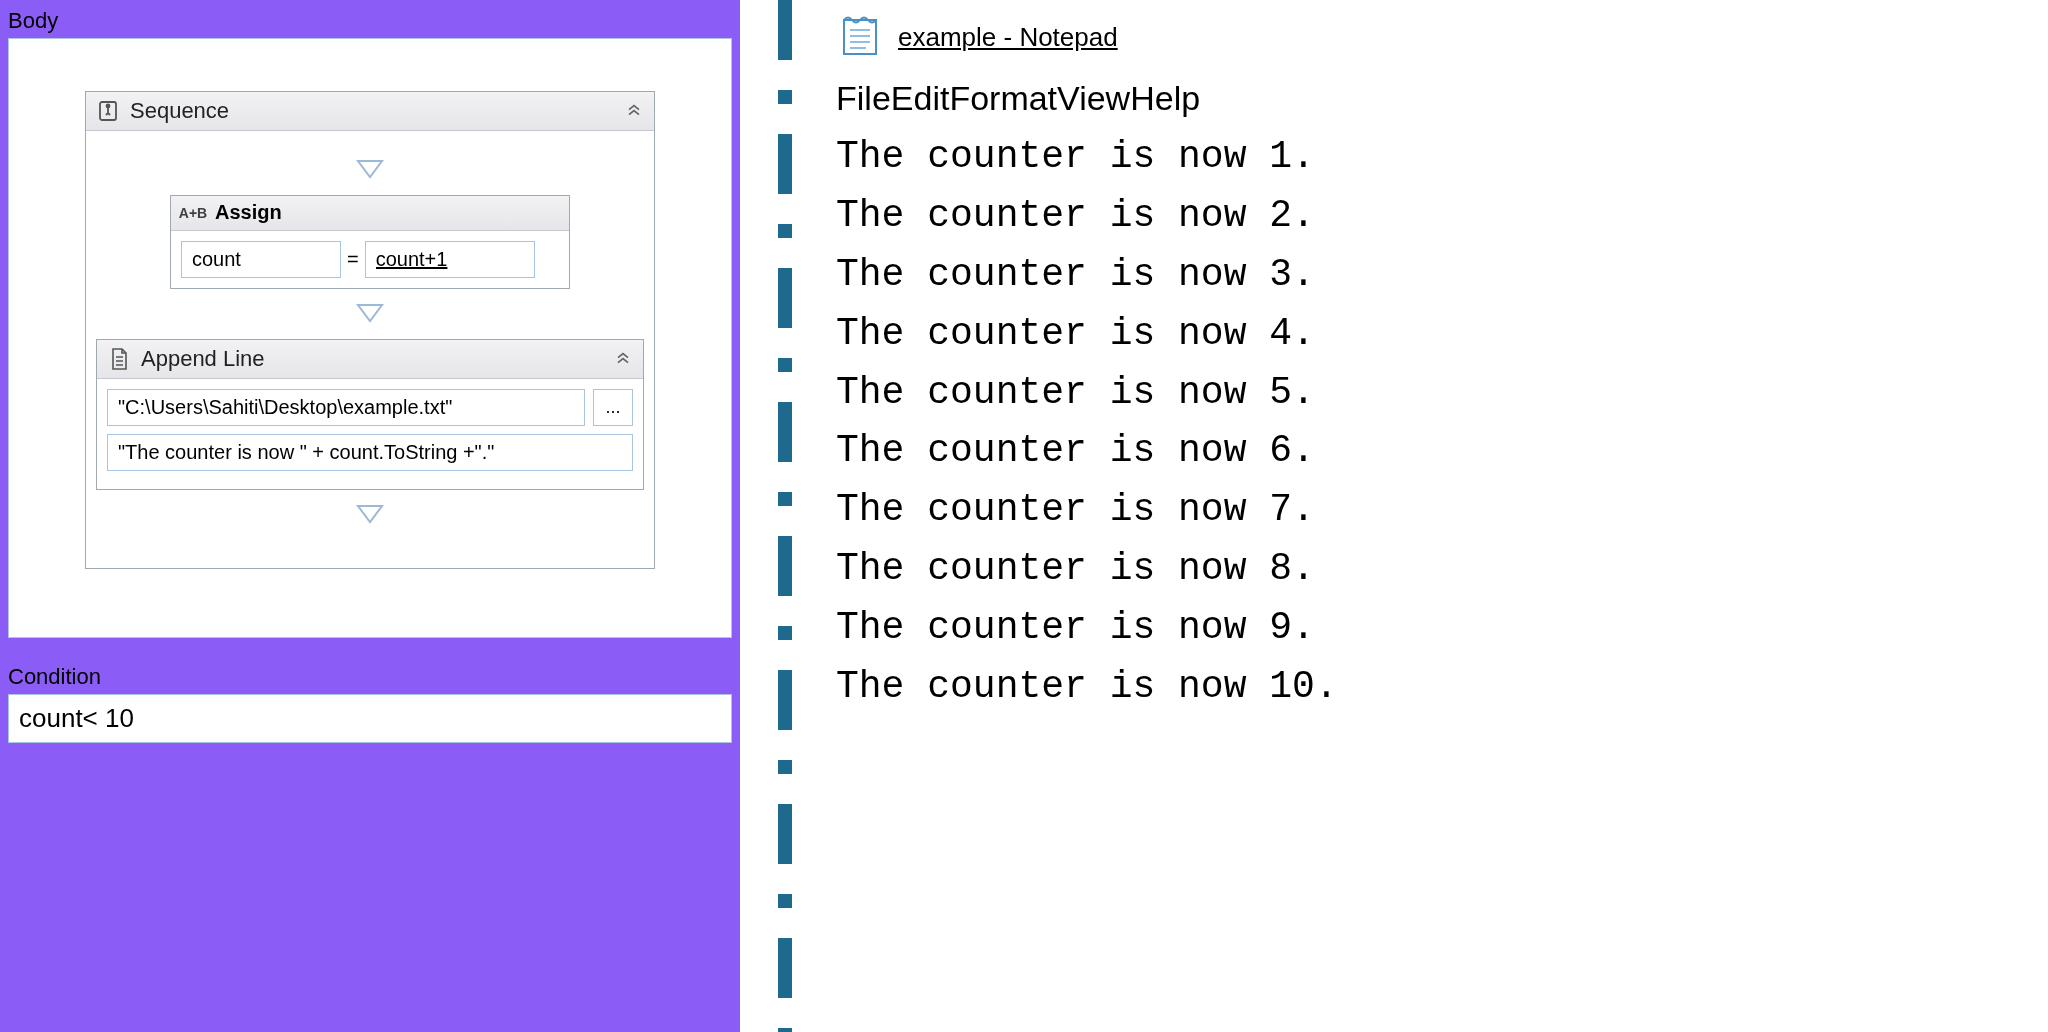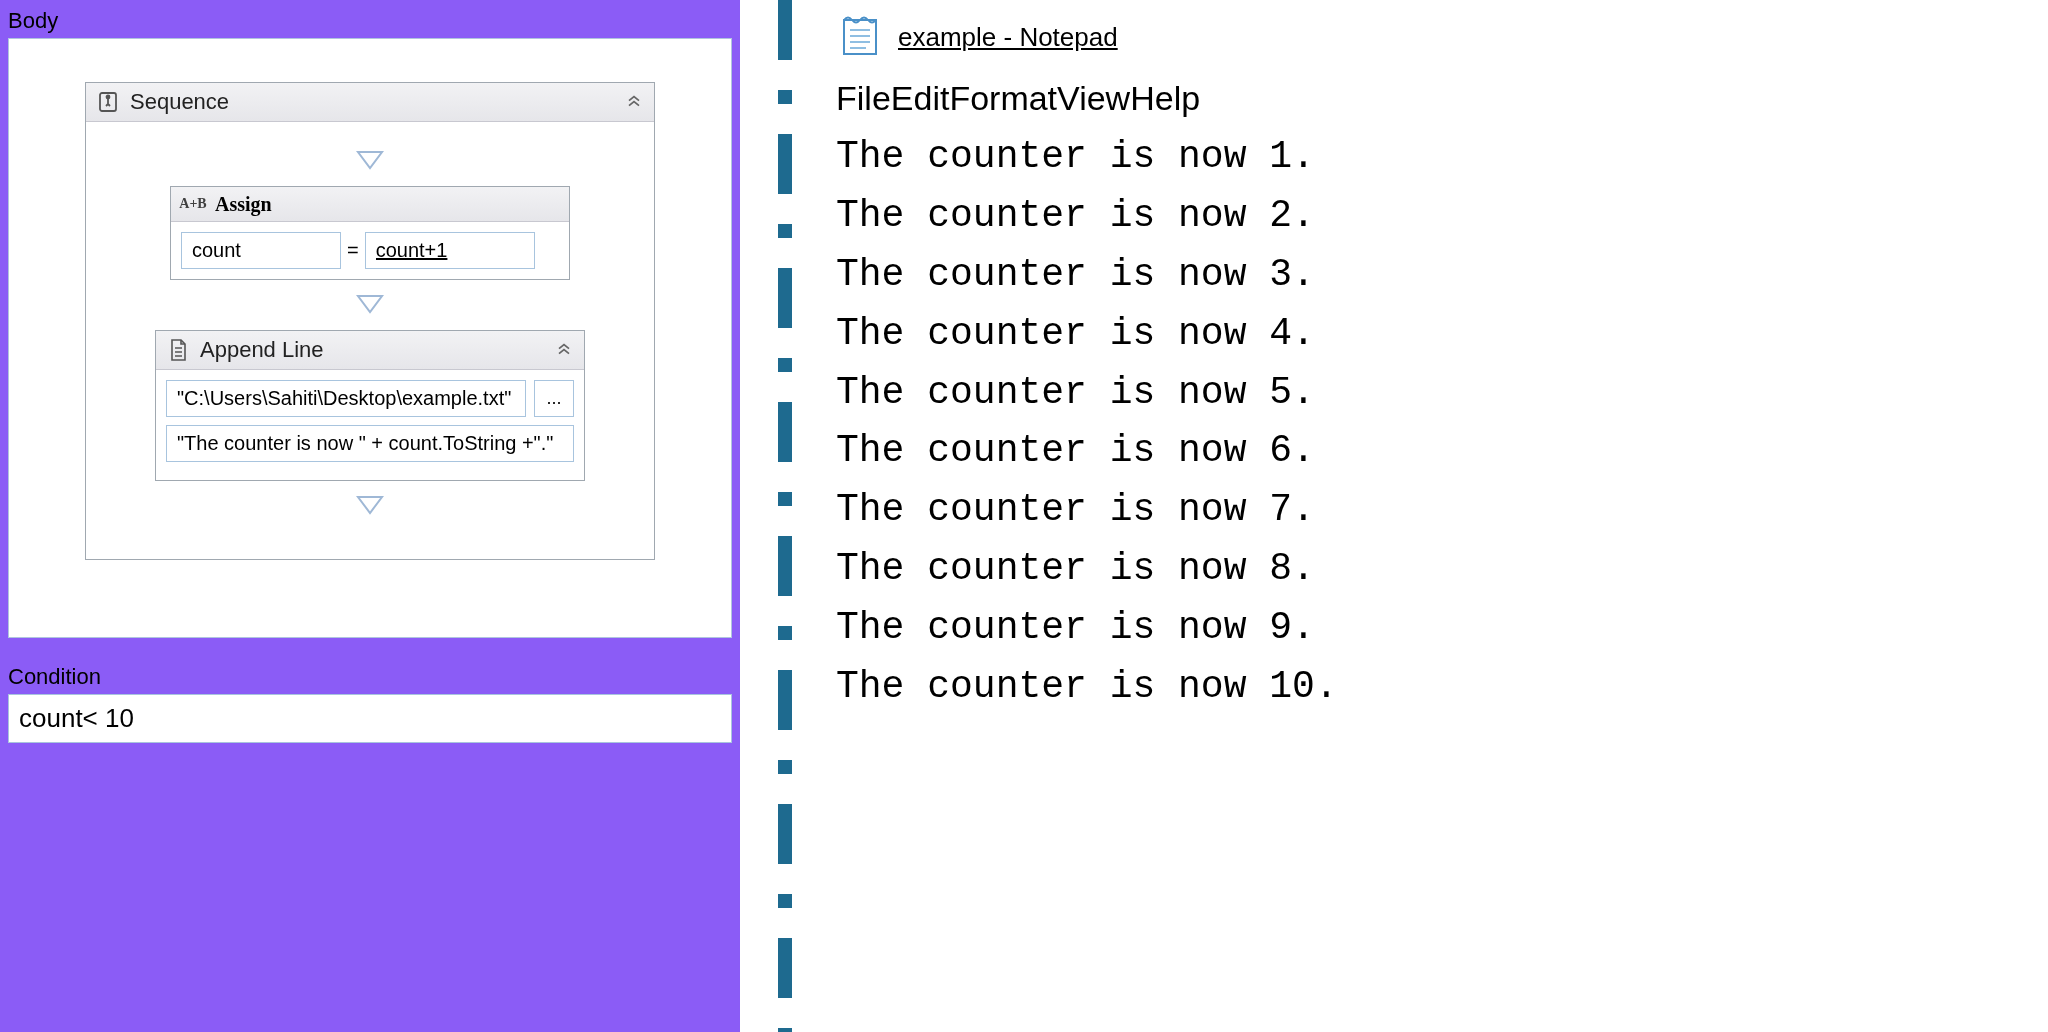--- a/index.html
+++ b/index.html
@@ -35,21 +35,21 @@
     .body-box {
       border: 1px solid #b0c4de;
       background: #fff;
       padding: 40px 70px 40px 70px;
       min-height: 600px;
     }
     .sequence-card {
       border: 1px solid #a0a8b0;
       background: #fff;
       width: 570px;
-      margin: 3px auto;
+      margin: 12px auto;
     }
     .card-header {
       display: flex;
       align-items: center;
       background: linear-gradient(#f2f2f4, #e6e6ea);
       border-bottom: 1px solid #c8c8d0;
       padding: 6px 10px;
       font-weight: 500;
       font-size: 22px;
       color: #222;
@@ -75,45 +75,43 @@
       color: #a8c4de;
     }
     .assign-card {
       border: 1px solid #a0a8b0;
       background: #fff;
       width: 400px;
       margin: 0 auto;
     }
     .assign-header {
       display: flex;
-      align-items: center;
       background: linear-gradient(#f2f2f4, #e6e6ea);
       border-bottom: 1px solid #c8c8d0;
       padding: 5px 10px;
       font-weight: 600;
       font-size: 20px;
-      font-family: Liberation Serif, serif;
     }
     .assign-body {
       padding: 10px;
       display: flex;
       align-items: center;
       gap: 6px;
     }
     .prop-input {
       border: 1px solid #a8c4de;
       background: #fff;
       padding: 6px 10px;
       font-size: 20px;
       font-family: "Segoe UI", Arial, sans-serif;
     }
     .append-card {
       border: 1px solid #a0a8b0;
       background: #fff;
-      width: 430px;
+      width: 548px;
       margin: 0 auto;
     }
     .append-body {
       padding: 10px;
     }
     .append-row {
       display: flex;
       gap: 8px;
       margin-bottom: 8px;
     }

